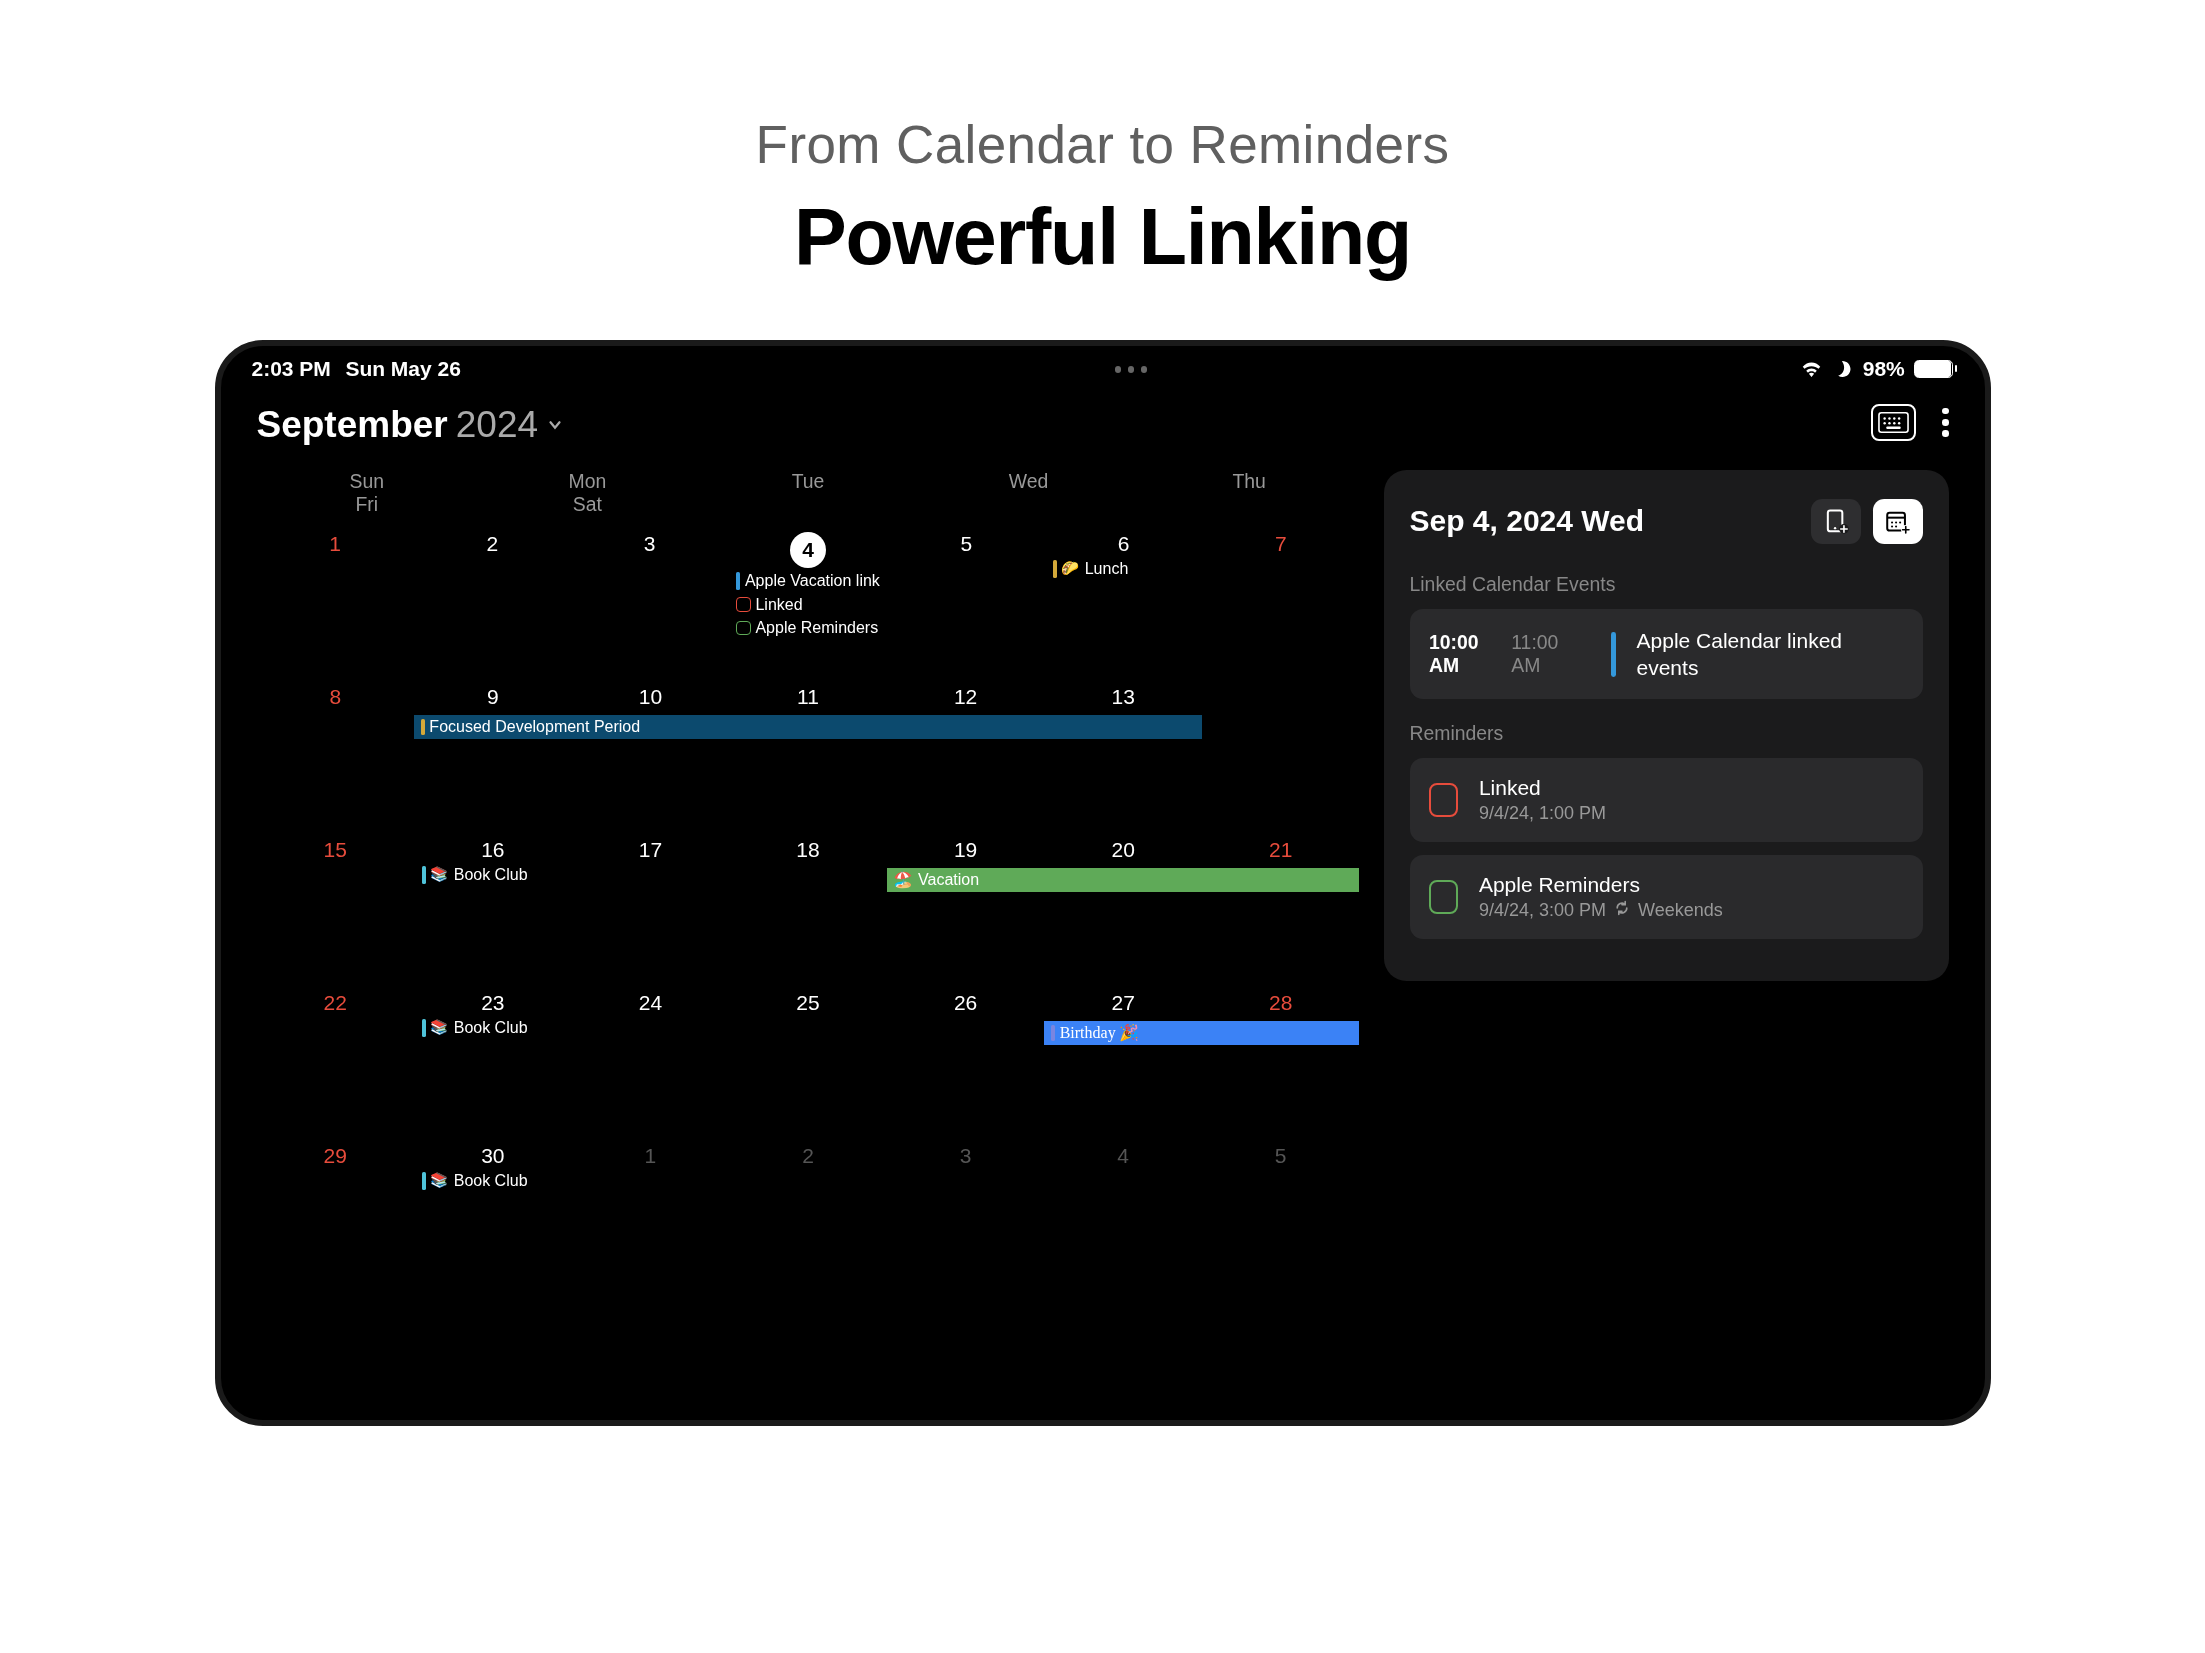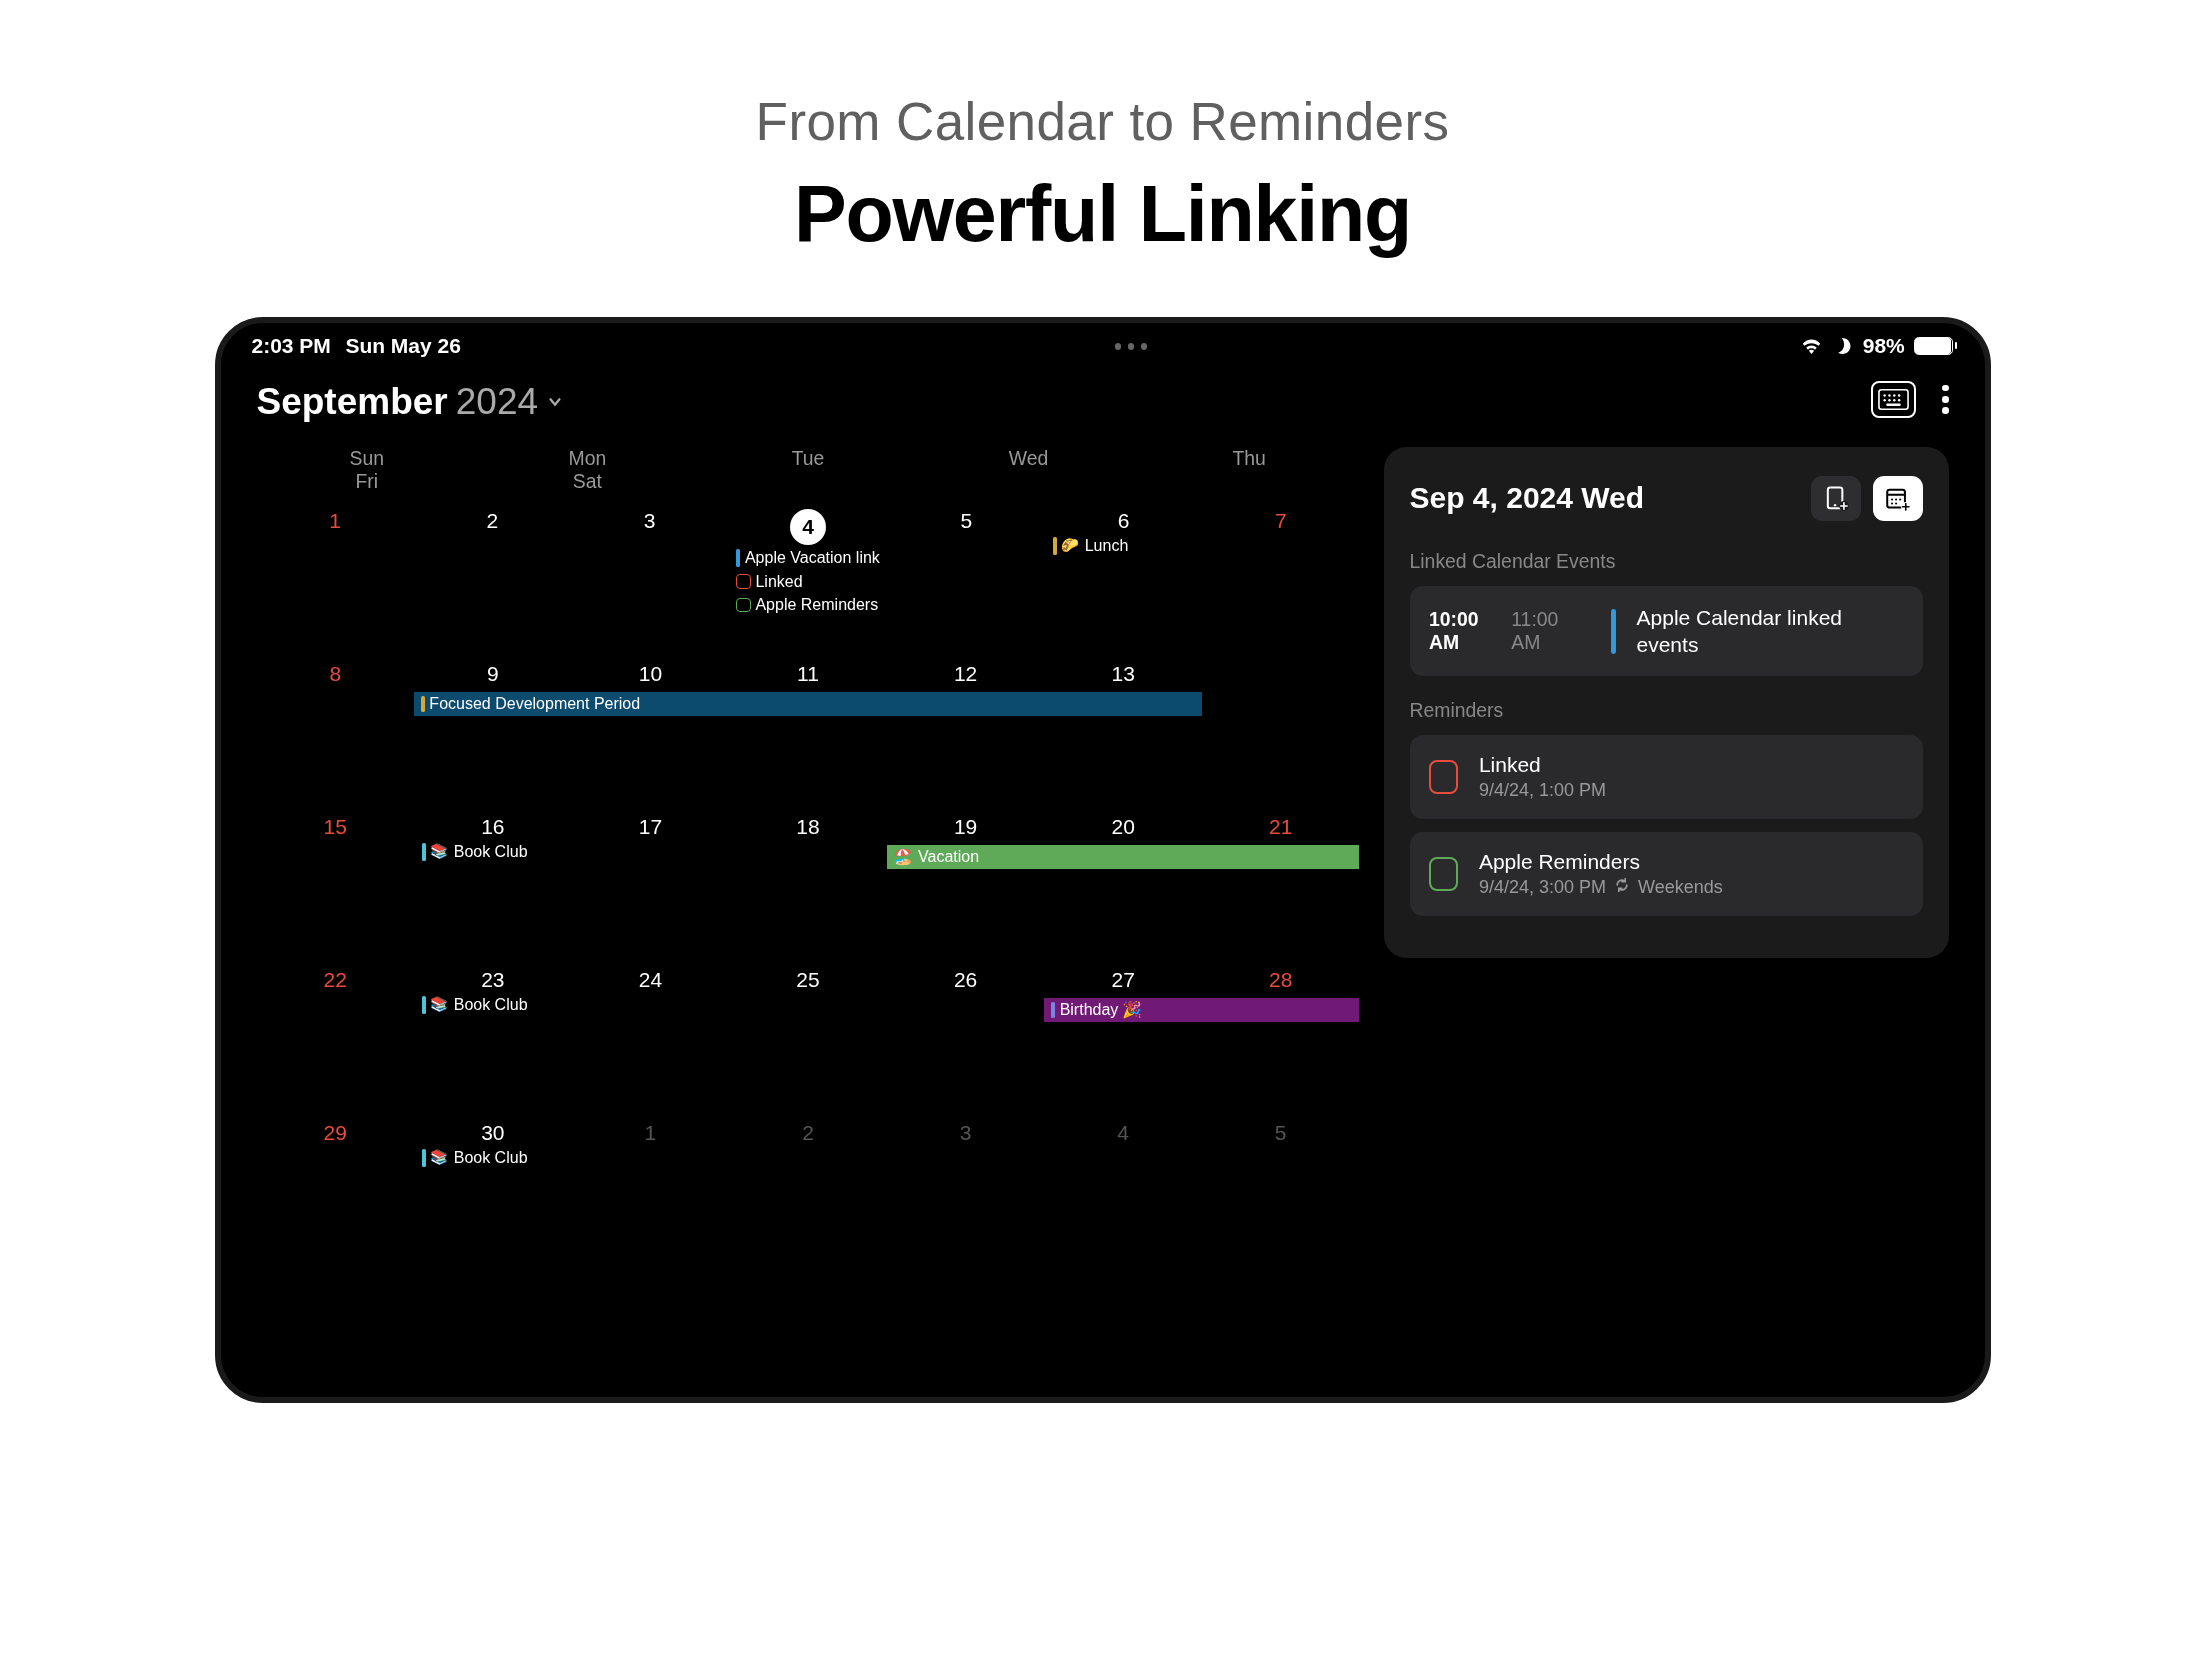--- a/index.html
+++ b/index.html
@@ -5,21 +5,21 @@
 * { margin: 0; padding: 0; box-sizing: border-box; }
 body {
   font-family: -apple-system, BlinkMacSystemFont, "Segoe UI", Helvetica, Arial, sans-serif;
   background: #fff;
   width: 2205px;
   height: 1653px;
   overflow: hidden;
 }
 .marketing-header {
   text-align: center;
-  padding-top: 91px;
+  padding-top: 114px;
   padding-bottom: 57px;
 }
 .marketing-sub {
   font-size: 53px;
   font-weight: 400;
   color: #606060;
   letter-spacing: 0.4px;
 }
 .marketing-title {
   font-size: 79px;
@@ -148,21 +148,21 @@
   font-size: 16px;
   padding: 0 6.5px;
   display: flex;
   align-items: center;
   gap: 4.8px;
   color: #fff;
   overflow: hidden;
 }
 .span-brown { background: #0c4a6e; }
 .span-green-start { background: #5faa58; }
-.span-navy { background: #701a75; }
+.span-navy { background: #3b82f6; font-family: Liberation Serif, serif; }
 .span-bar { width: 4px; height: 16px; border-radius: 1.6px; flex-shrink: 0; }
 
 .detail-panel {
   width: 565px;
   background: #1b1b1c;
   border-radius: 22.6px;
   padding: 29px 26px;
   align-self: flex-start;
 }
 .panel-header {

